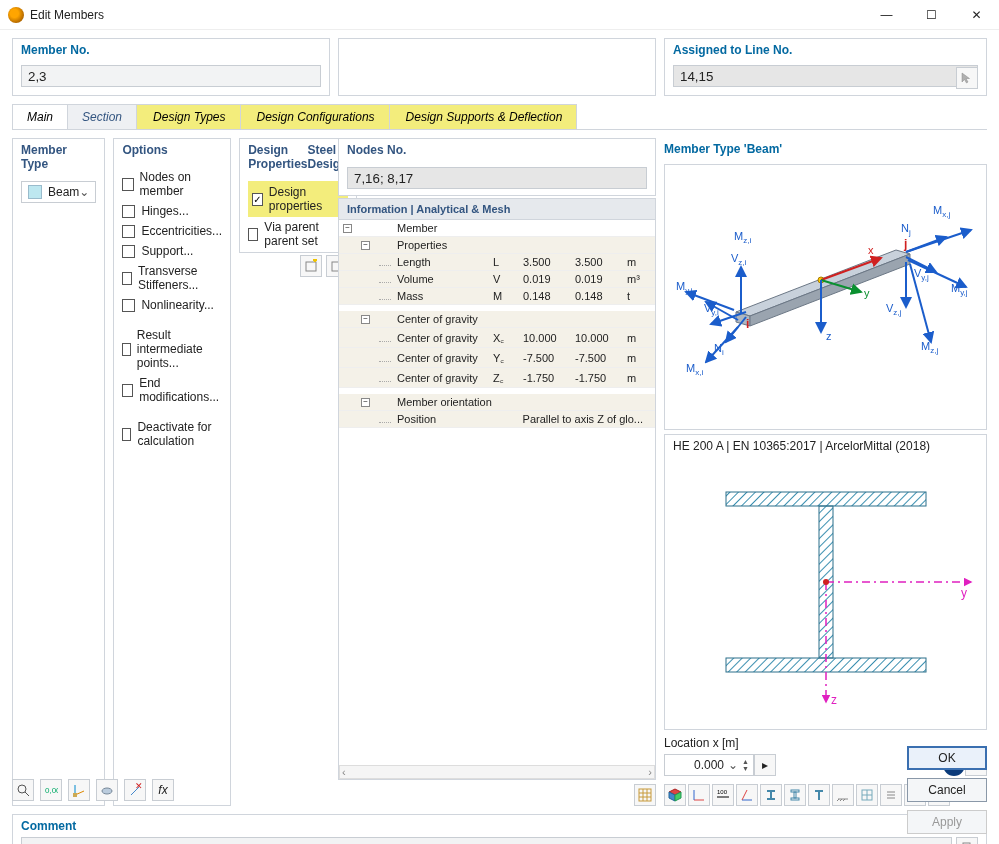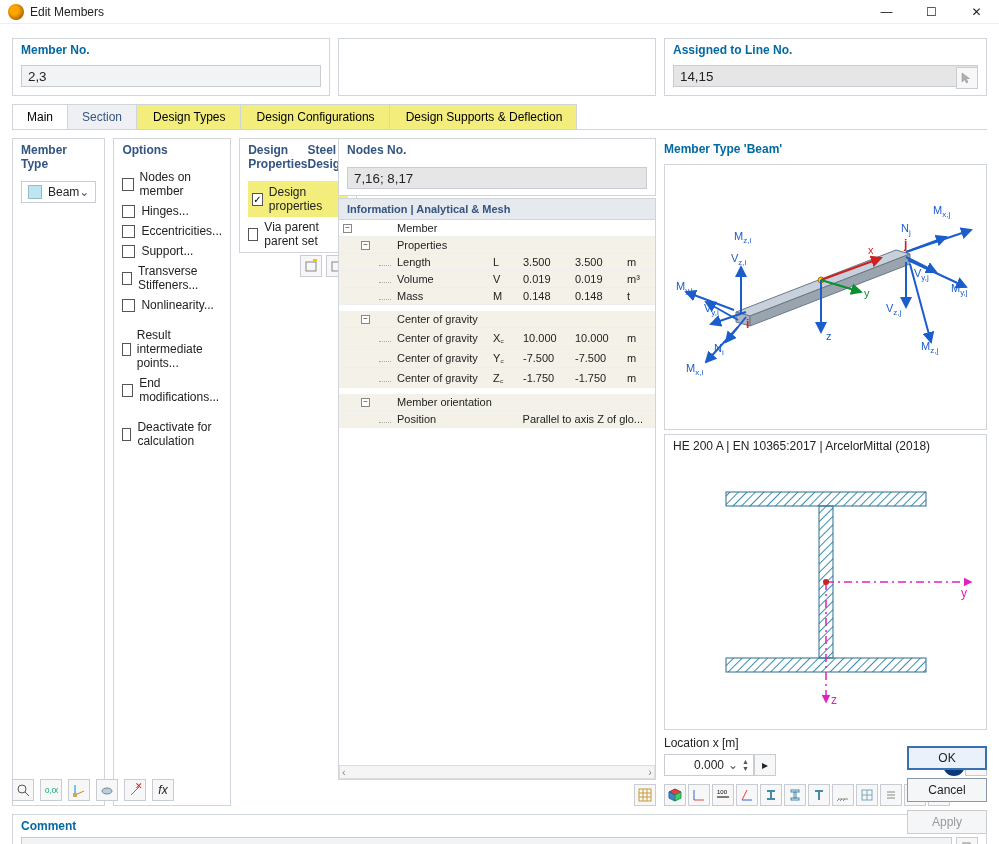--- a/index.html
+++ b/index.html
@@ -1,20 +1,20 @@
 <!DOCTYPE html>
 <html><head>
 <meta charset="utf-8">
 <style>
   * { box-sizing: border-box; font-family: "Segoe UI", Tahoma, Arial, sans-serif; }
   body { margin: 0; background: #fff; width: 999px; height: 844px; overflow: hidden; font-size: 12px; color: #222; }
 
   
   .titlebar {
-    height: 24px; display: flex; align-items: center;
+    height: 30px; display: flex; align-items: center;
     background: #fff; border-bottom: 1px solid #eee;
     padding-left: 8px;
   }
   .titlebar .app-icon {
     width: 16px; height: 16px; margin-right: 6px;
     background: radial-gradient(circle at 40% 40%, #ffa500 30%, #b56a00 70%);
     border-radius: 50%;
   }
   .titlebar .title { flex: 1; }
   .titlebar .win-btn {
@@ -46,20 +46,21 @@
     background: #f7f7f7;
     display: flex; align-items: center; justify-content: center;
   }
 
   
   .tabs-row { margin: 8px 12px 0 12px; display: flex; }
   .tab {
     padding: 5px 14px; border: 1px solid #d0d5dc;
     border-bottom: none; background: #eef0f3; margin-right: -1px;
     color: #335580;
+    font-style: italic;
   }
   .tab.active { background: #fff; color: #000; font-weight: 400; }
   .tab.highlight { background: #f3ed7c; color: #000; padding-left: 16px; }
   .tabs-underline { margin: 0 12px; border-top: 1px solid #d0d5dc; }
 
   
   .content-row {
     display: flex; gap: 8px; padding: 8px 12px 0 12px;
     height: 676px;
   }

